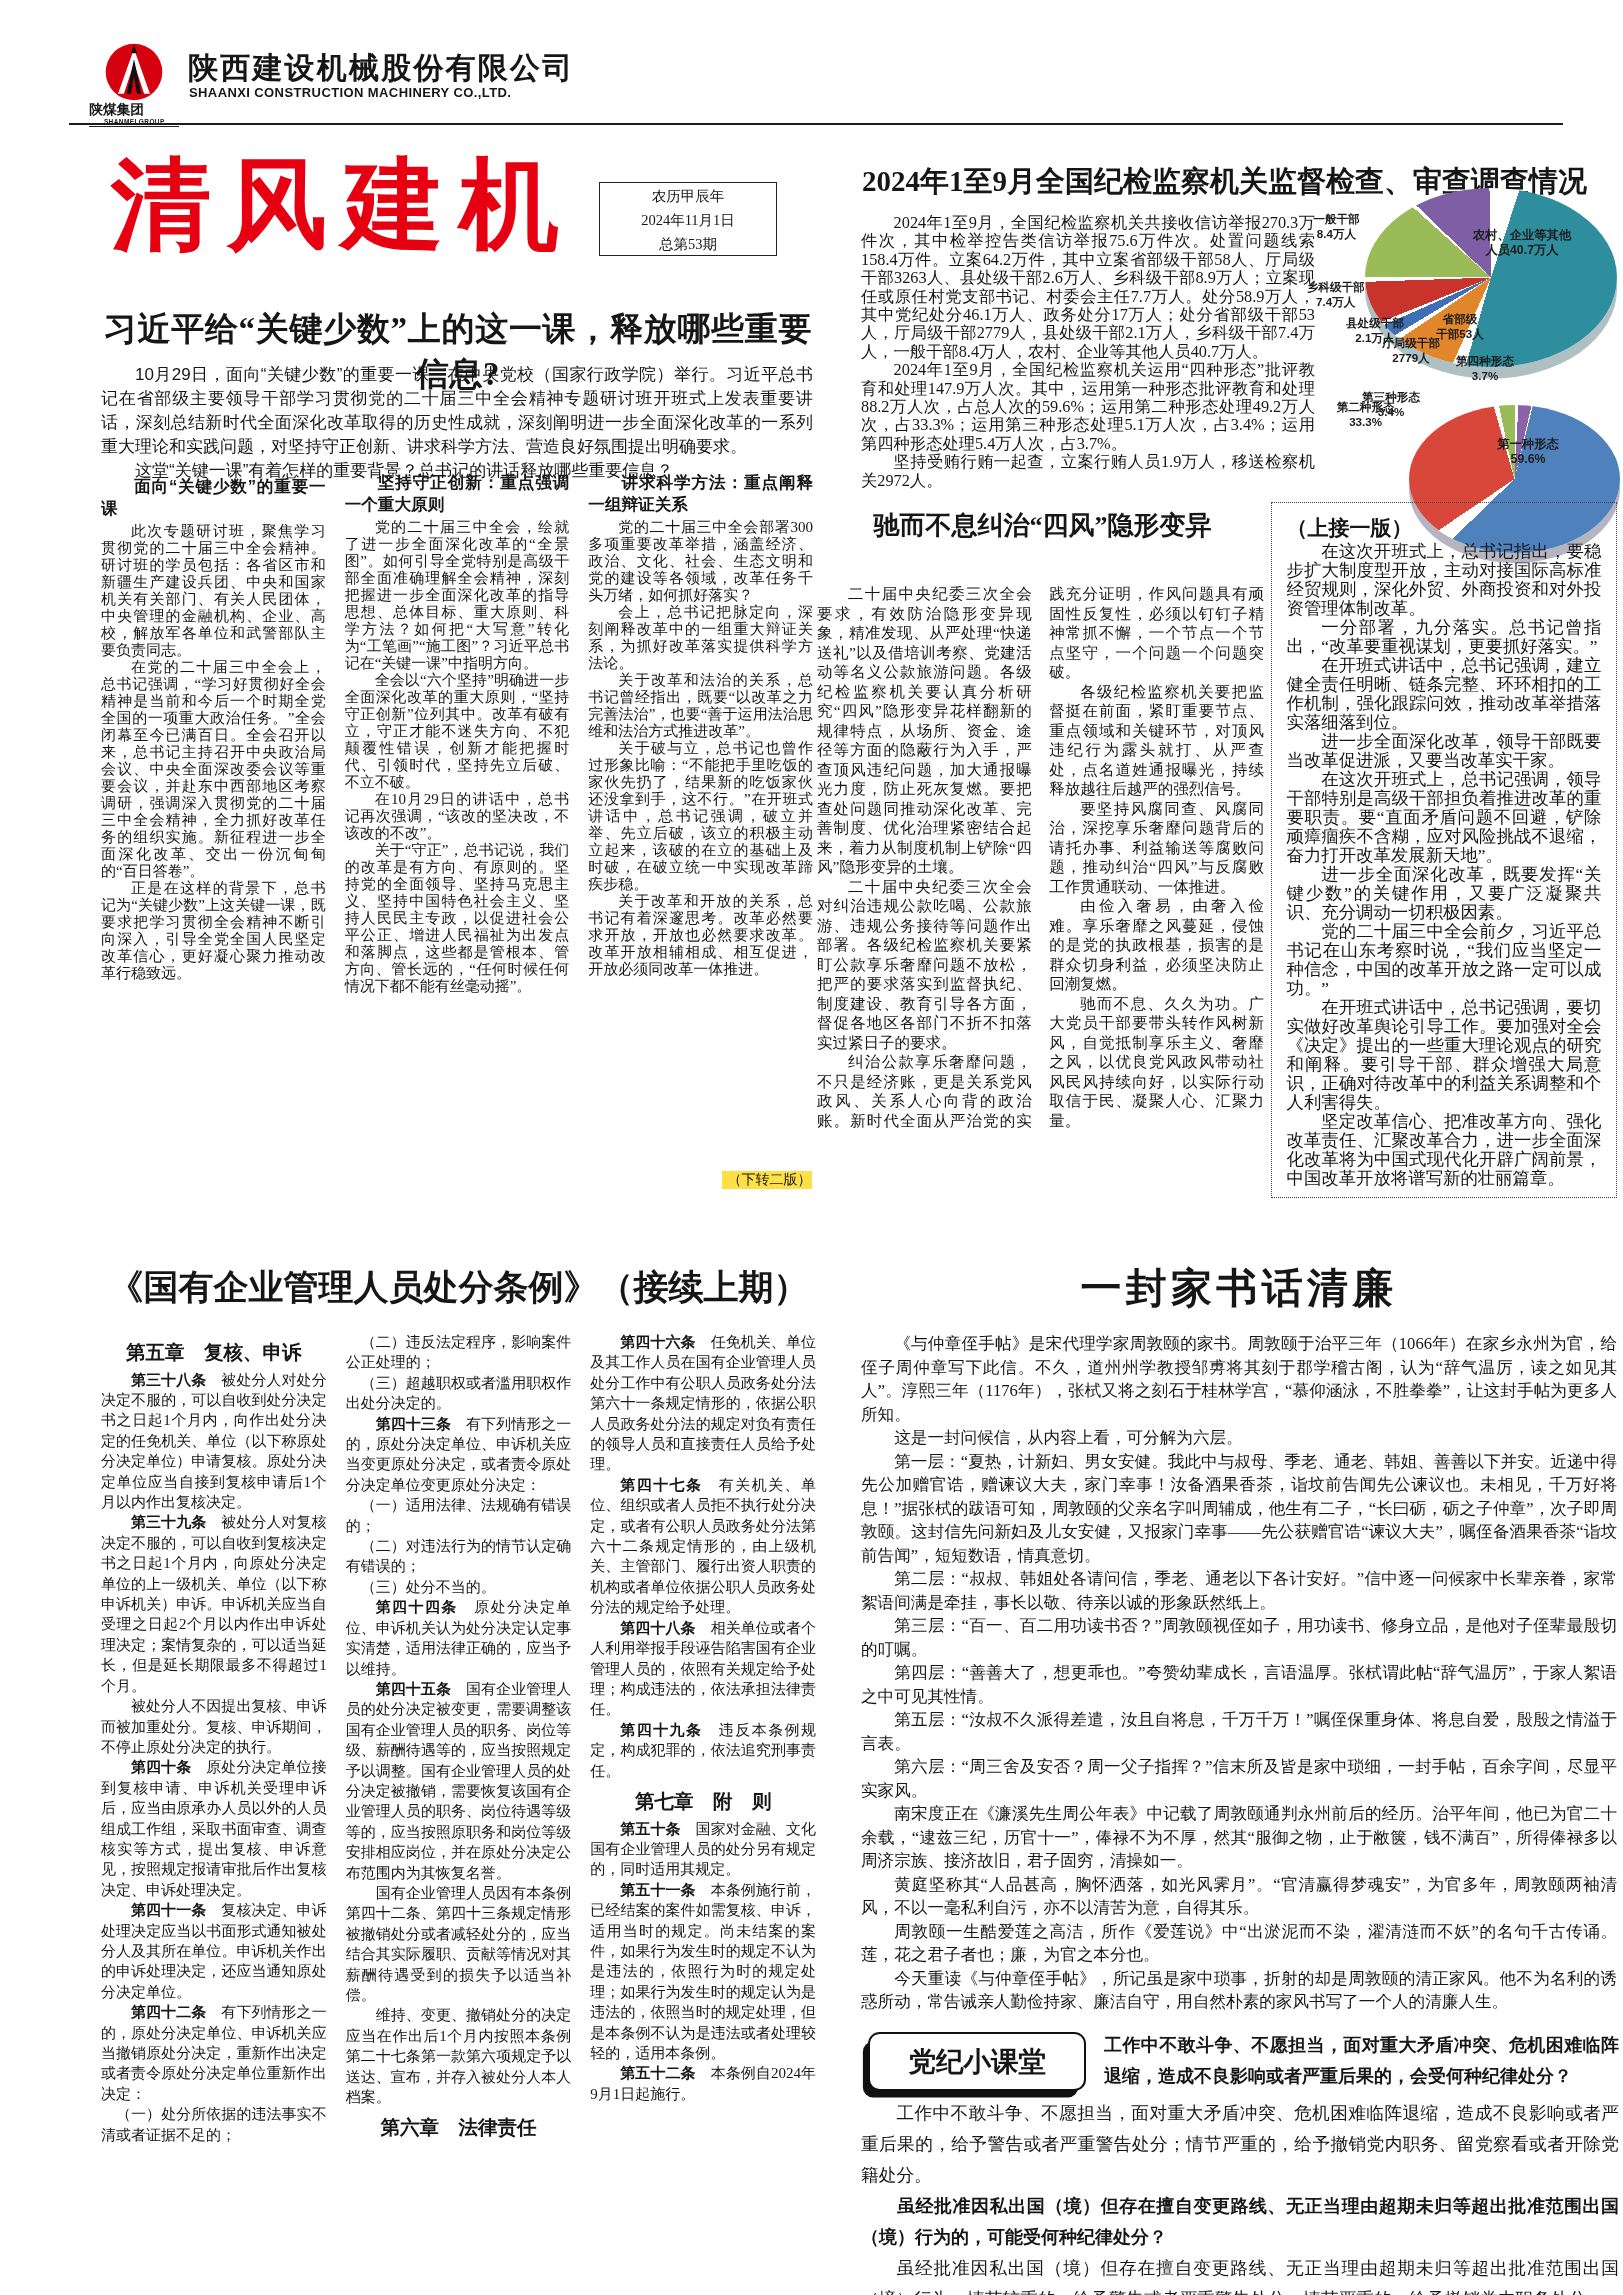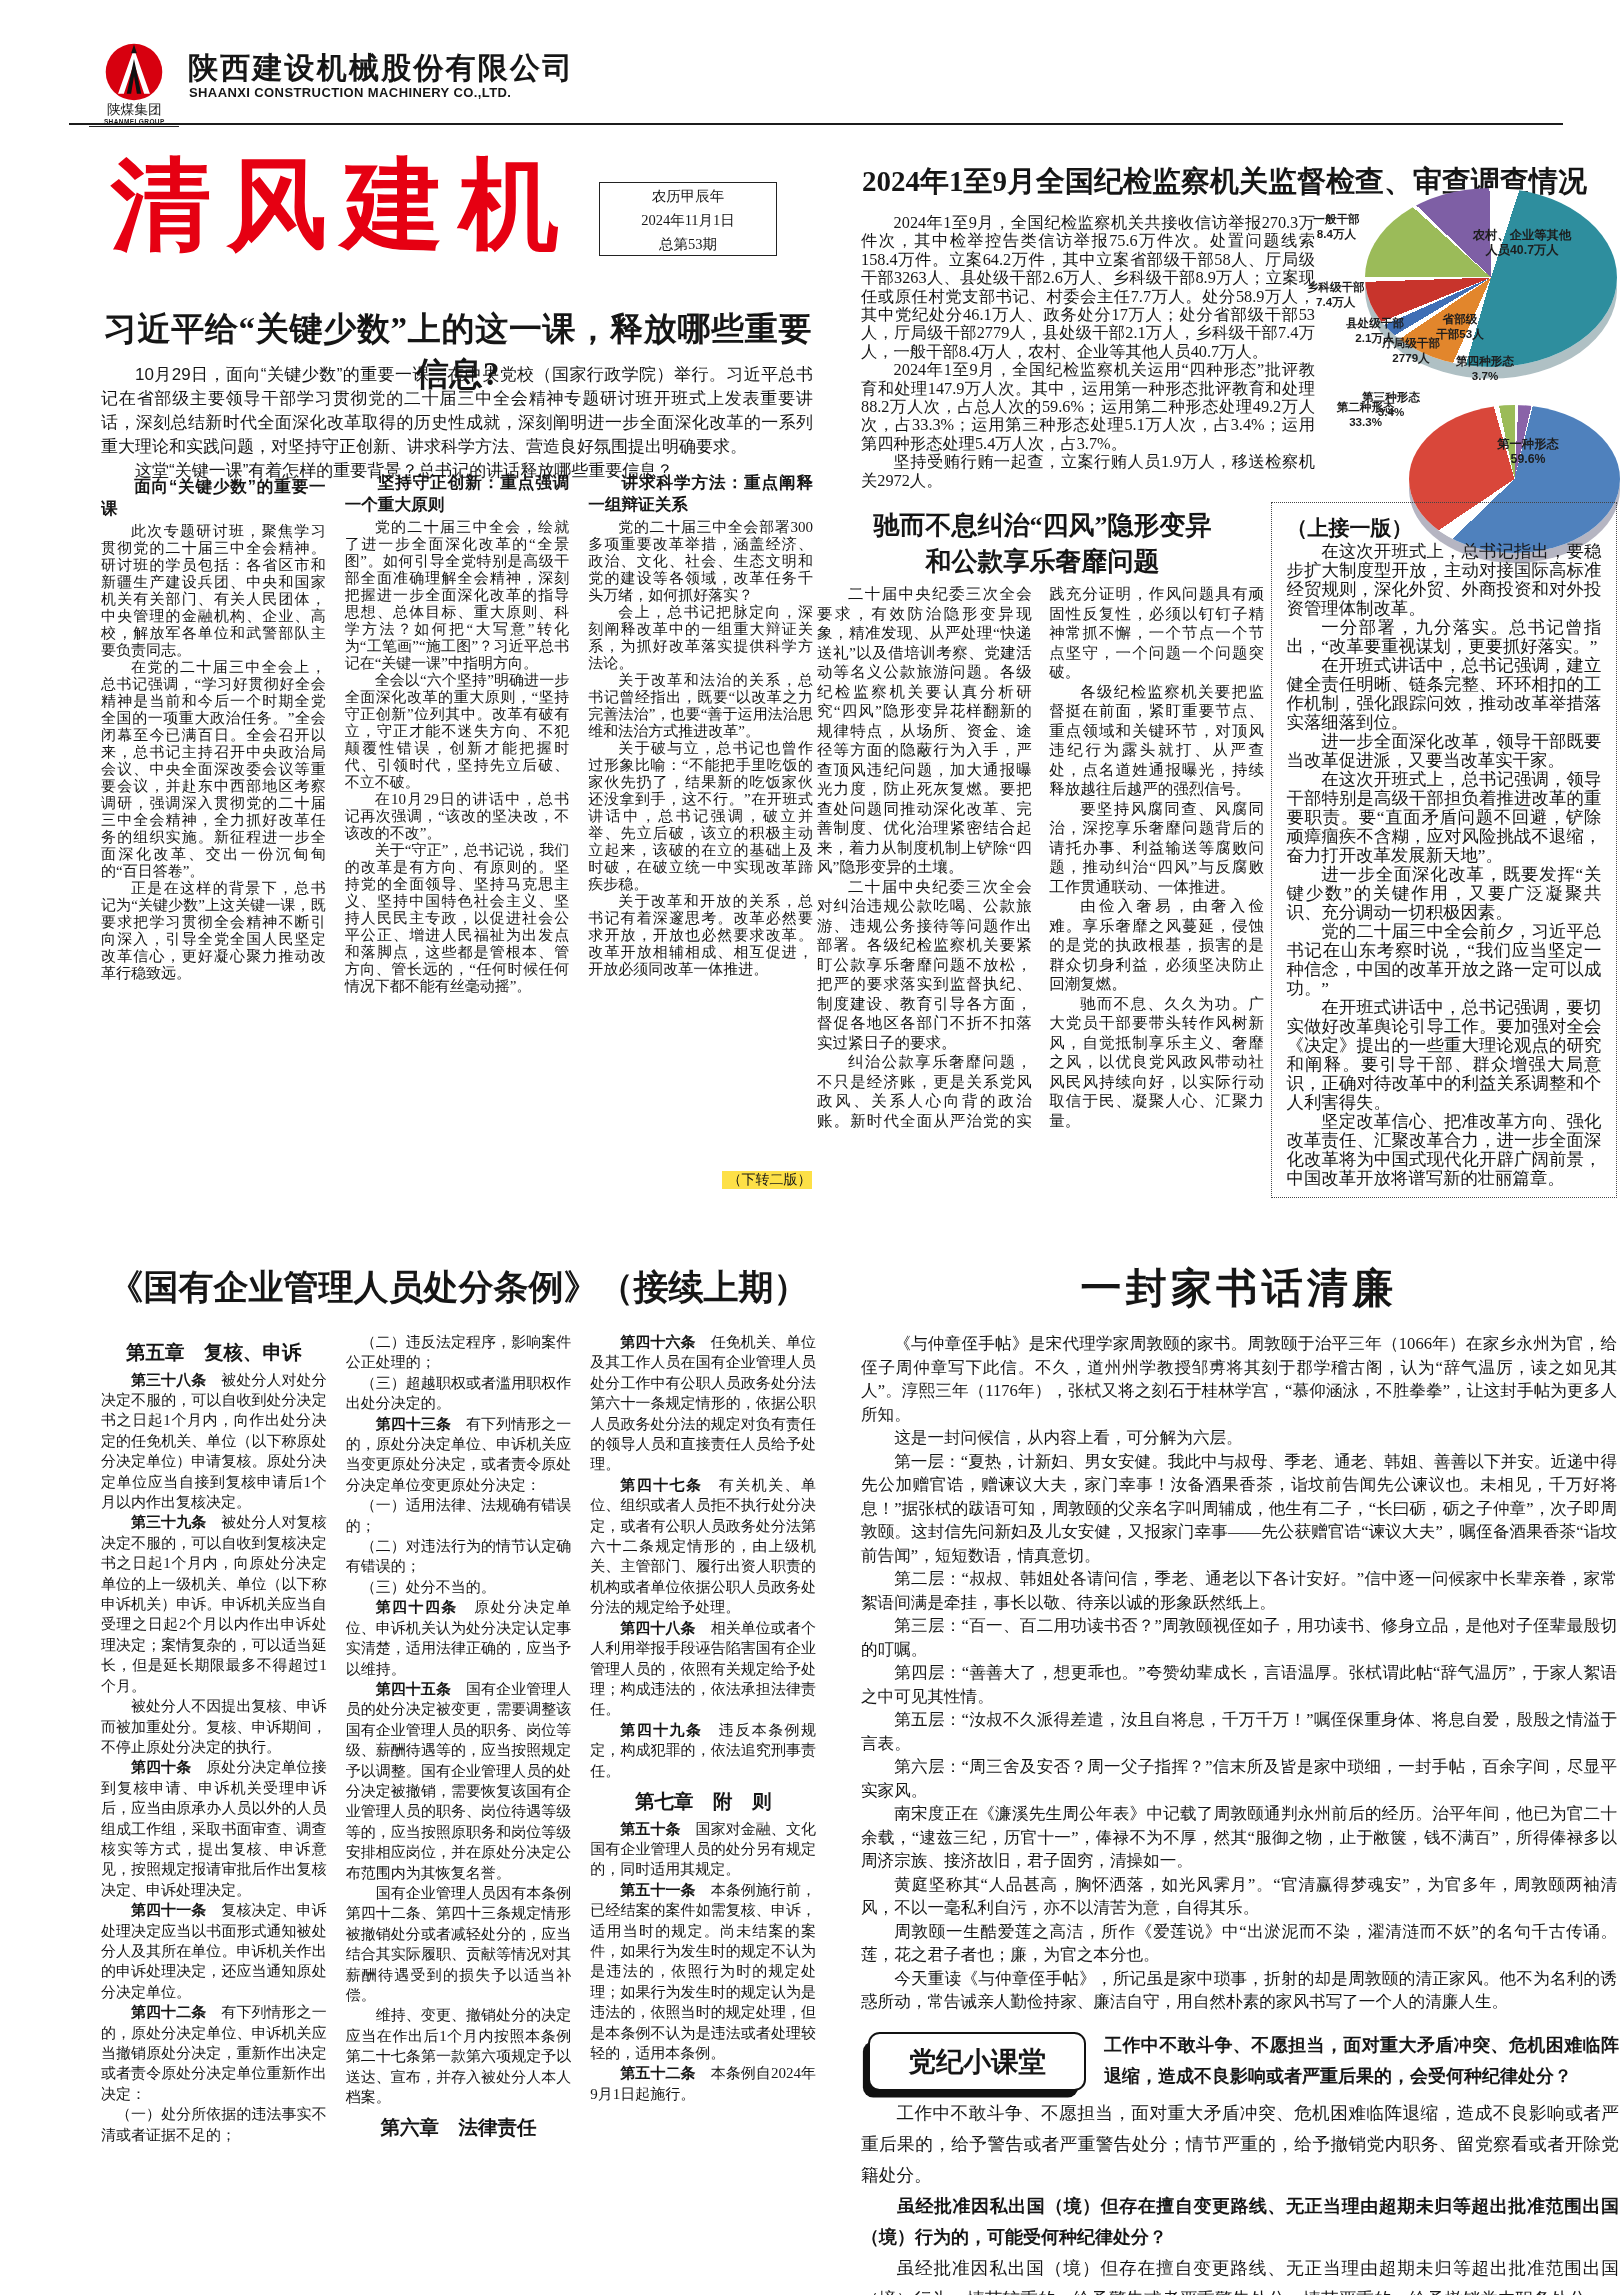--- a/index.html
+++ b/index.html
@@ -3,22 +3,22 @@
 <meta charset="utf-8">
 <style>
   html,body{margin:0;padding:0;background:#888;}
   .page{position:relative;width:1624px;height:2295px;background:#fff;overflow:hidden;
         font-family:"Liberation Serif","DejaVu Serif",serif;color:#161616;}
   .sans{font-family:"Liberation Sans","DejaVu Sans",sans-serif;}
 
   
   .logo-wrap{position:absolute;left:85px;top:42px;width:709px;height:80px;}
   .logo-icon{position:absolute;left:20px;top:1.4px;width:58px;height:58px;}
-  .logo-group{position:absolute;left:4.3px;top:61px;width:90px;text-align:center;
-              font-weight:normal;font-size:13.7px;line-height:14.5px;}
+  .logo-group{position:absolute;left:4.3px;top:61px;width:90px;text-align:left;
+              font-weight:bold;font-size:13.7px;line-height:14.5px;}
   .logo-group-en{position:absolute;left:4.3px;top:76px;width:90px;text-align:center;
               font-size:6.5px;letter-spacing:0.4px;border-bottom:1.4px solid #222;padding-bottom:1.4px;font-weight:bold;}
   .company-cn{position:absolute;left:103px;top:5.8px;font-weight:bold;font-size:30px;letter-spacing:2.2px;}
   .company-en{position:absolute;left:104px;top:43px;font-weight:bold;font-size:13px;letter-spacing:0.4px;}
   .top-rule{position:absolute;left:69px;top:123px;width:1494px;height:2.2px;background:#1c1c1c;}
 
   
   .masthead{position:absolute;left:108px;top:143px;width:470px;height:127px;
             color:#e60012;font-weight:bold;font-size:100px;line-height:123px;
             letter-spacing:16px;text-align:center;font-family:"DejaVu Serif",serif;}
@@ -218,21 +218,20 @@
         <span class="n">第四种形态</span>
         <span class="v">3.7%</span>
       </div>
       <div class="pie-lbl stack" id="p2l3">
         <span class="n">第一种形态</span>
         <span class="v">59.6%</span>
       </div>
     </div>
 
   <h2 class="sifeng-h" style="margin:0;">驰而不息纠治“四风”隐形变异</h2>
-  <h2 class="sifeng-h sifeng-h2" style="margin:0;">和公款享乐奢靡问题</h2>
   <div class="sifeng-cols">
       <p class="bp">二十届中央纪委三次全会要求，有效防治隐形变异现象，精准发现、从严处理“快递送礼”以及借培训考察、党建活动等名义公款旅游问题。各级纪检监察机关要认真分析研究“四风”隐形变异花样翻新的规律特点，从场所、资金、途径等方面的隐蔽行为入手，严查顶风违纪问题，加大通报曝光力度，防止死灰复燃。要把查处问题同推动深化改革、完善制度、优化治理紧密结合起来，着力从制度机制上铲除“四风”隐形变异的土壤。</p>
       <p class="bp">二十届中央纪委三次全会对纠治违规公款吃喝、公款旅游、违规公务接待等问题作出部署。各级纪检监察机关要紧盯公款享乐奢靡问题不放松，把严的要求落实到监督执纪、制度建设、教育引导各方面，督促各地区各部门不折不扣落实过紧日子的要求。</p>
       <p class="bp">纠治公款享乐奢靡问题，不只是经济账，更是关系党风政风、关系人心向背的政治账。新时代全面从严治党的实践充分证明，作风问题具有顽固性反复性，必须以钉钉子精神常抓不懈，一个节点一个节点坚守，一个问题一个问题突破。</p>
       <p class="bp">各级纪检监察机关要把监督挺在前面，紧盯重要节点、重点领域和关键环节，对顶风违纪行为露头就打、从严查处，点名道姓通报曝光，持续释放越往后越严的强烈信号。</p>
       <p class="bp">要坚持风腐同查、风腐同治，深挖享乐奢靡问题背后的请托办事、利益输送等腐败问题，推动纠治“四风”与反腐败工作贯通联动、一体推进。</p>
       <p class="bp">由俭入奢易，由奢入俭难。享乐奢靡之风蔓延，侵蚀的是党的执政根基，损害的是群众切身利益，必须坚决防止回潮复燃。</p>
       <p class="bp">驰而不息、久久为功。广大党员干部要带头转作风树新风，自觉抵制享乐主义、奢靡之风，以优良党风政风带动社风民风持续向好，以实际行动取信于民、凝聚人心、汇聚力量。</p>
     </div>
 

